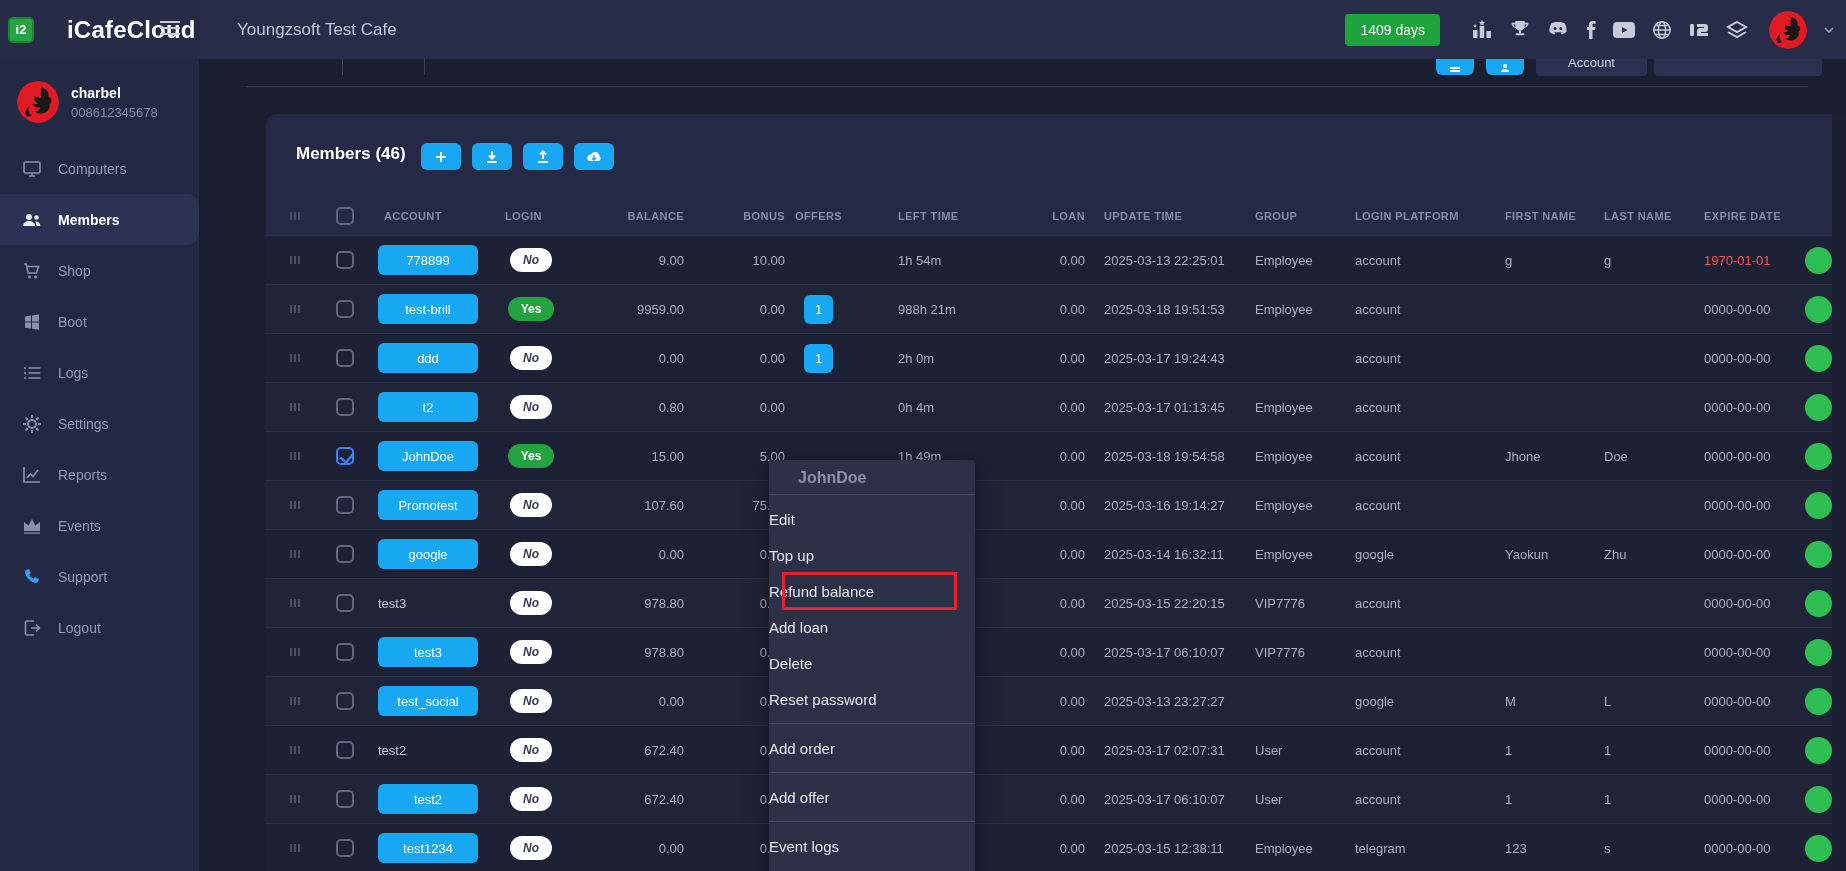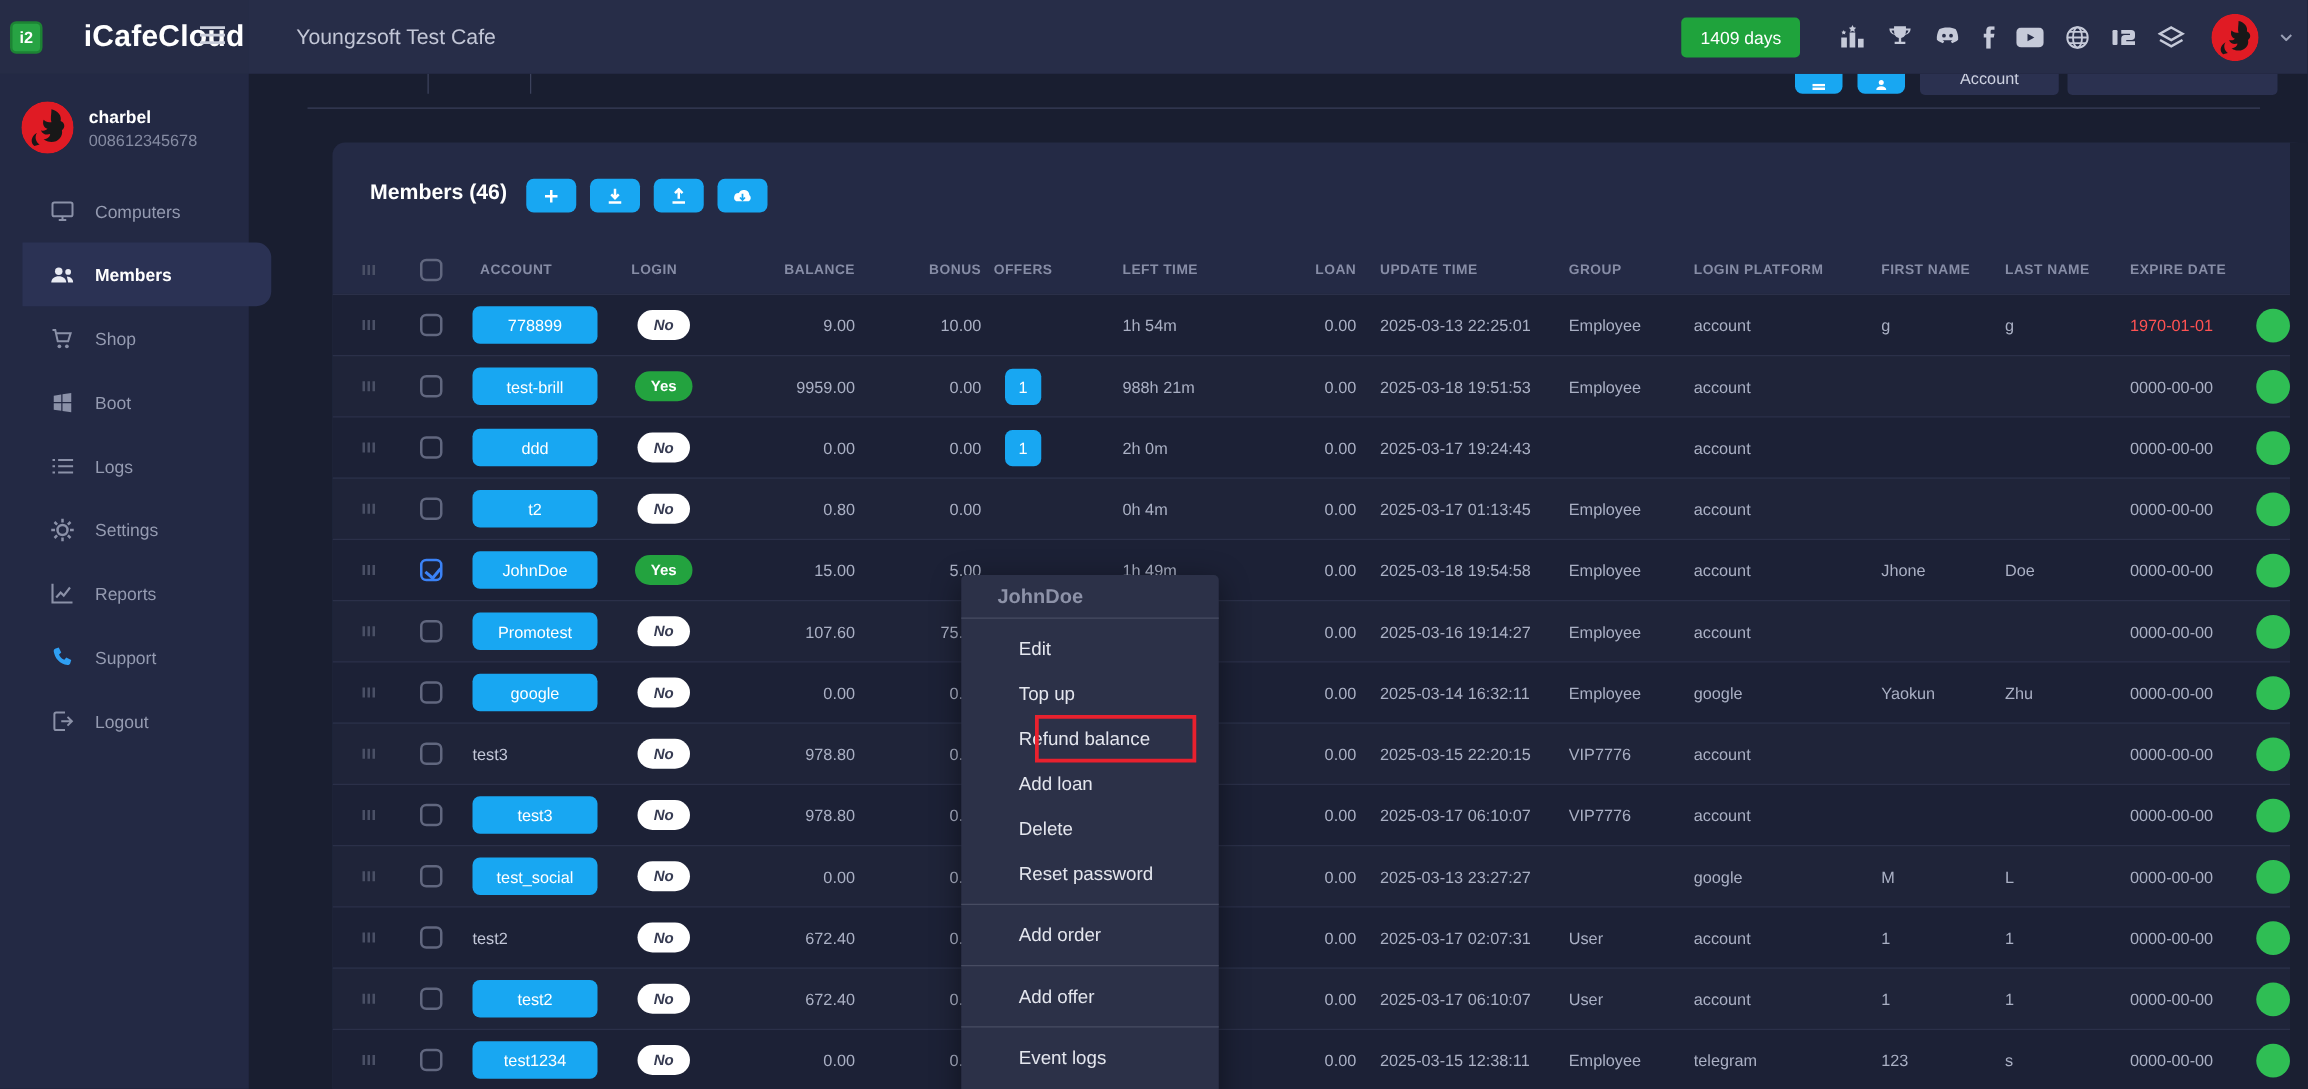--- a/index.html
+++ b/index.html
@@ -20,21 +20,21 @@
   .top-ico{color:#c6cad9;display:flex;align-items:center;cursor:pointer;}
   .avatar{width:38px;height:38px;border-radius:50%;overflow:hidden;flex:0 0 auto;cursor:pointer;margin-left:4px;}
   .chev{display:flex;align-items:center;cursor:pointer;}
 
   
   .sidebar{position:absolute;left:0;top:59px;width:199px;height:812px;background:#232944;z-index:30;}
   .profile{position:absolute;left:13px;top:22px;display:flex;align-items:center;gap:12px;}
   .profile .avatar{width:42px;height:42px;}
   .p-name{font-size:14px;font-weight:bold;color:#fff;}
   .p-phone{font-size:13px;color:#858ba2;margin-top:4px;}
-  .nav{position:absolute;left:0;top:84px;width:199px;margin-left:18px;}
+  .nav{position:absolute;left:0;top:84px;width:199px;}
   .nav-item{height:51px;display:flex;align-items:center;padding-left:21px;cursor:pointer;color:#959bb1;}
   .nav-item .nav-ico{width:22px;height:22px;display:flex;align-items:center;justify-content:center;color:#8b91a8;}
   .nav-item .nav-label{margin-left:15px;font-size:14px;}
   .nav-item.active{background:#2b3254;border-radius:0 12px 12px 0;color:#fff;}
   .nav-item.active .nav-ico{color:#e8eaf2;}
   .nav-item.active .nav-label{font-weight:bold;}
   .nav-ico.blue{color:#2f9ff3 !important;}
 
   
   .frag-vline{position:absolute;top:59px;height:16px;width:1px;background:#3c425c;z-index:10;}
@@ -96,21 +96,21 @@
   .expired{color:#ff5252 !important;}
   .dot-green{width:27px;height:27px;border-radius:50%;background:#2fbe54;display:inline-block;}
   .scroll-strip{position:absolute;right:0;top:114px;width:14px;height:757px;background:#1a1f31;z-index:25;}
 
   
   .ctx-menu{position:absolute;left:769px;top:460px;width:206px;background:#2c3148;border-radius:4px;z-index:60;
     box-shadow:0 6px 24px rgba(0,0,0,.45);padding-bottom:20px;}
   .ctx-title{padding:9px 0 7px 29px;font-size:16px;font-weight:bold;color:#8d92a8;border-bottom:1px solid #474c62;}
   .menu-group{padding:6px 0;border-bottom:1px solid #474c62;}
   .menu-group:last-child{border-bottom:none;}
-  .menu-item{height:36px;display:flex;align-items:center;font-size:15px;color:#e4e6ee;cursor:pointer;position:relative;margin-left:46px;}
+  .menu-item{height:36px;display:flex;align-items:center;font-size:15px;color:#e4e6ee;cursor:pointer;position:relative;}
   .menu-item.highlighted::after{content:"";position:absolute;left:13px;right:18px;top:-1px;bottom:-1px;border:3px solid #e8212e;}
 </style>
 </head>
 <body>
 
 <div class="topbar">
   <div class="brand-zone">
     <span class="brand-badge">i2</span>
     <span class="brand-text">iCafeCloud</span>
     <span class="hamburger">
@@ -273,20 +273,28 @@
                  <span class="nav-label">Settings</span>
       </div>
       <div class="nav-item">
         <span class="nav-ico ">
           <svg width="20" height="18" viewBox="0 0 20 18">
             <path d="M2 1v15h16" fill="none" stroke="currentColor" stroke-width="1.7"></path>
             <path d="M5 12l3.5-4 2.5 2.5L16 4" fill="none" stroke="currentColor" stroke-width="1.7"></path>
           </svg>
         </span>
                  <span class="nav-label">Reports</span>
+      </div>
+      <div class="nav-item">
+        <span class="nav-ico ">
+          <svg width="20" height="16" viewBox="0 0 20 16">
+            <path fill="currentColor" d="M2 13V4l4.6 3.4L10 1l3.4 6.4L18 4v9zM2 14.5h16v1.3H2z"></path>
+          </svg>
+        </span>
+                 <span class="nav-label">Events</span>
       </div>
       <div class="nav-item">
         <span class="nav-ico blue">
           <svg width="18" height="18" viewBox="0 0 18 18">
             <path fill="currentColor" d="M3.5 1.8 6 1l2 4-1.8 1.5c.8 2 2.3 3.5 4.3 4.3L12 9l4 2-.8 2.5c-.3 1-1.3 1.7-2.3 1.5C7.1 14.1 2.9 9.9 2 4.1c-.2-1 .5-2 1.5-2.3z"></path>
           </svg>
         </span>
                  <span class="nav-label">Support</span>
       </div>
       <div class="nav-item">

